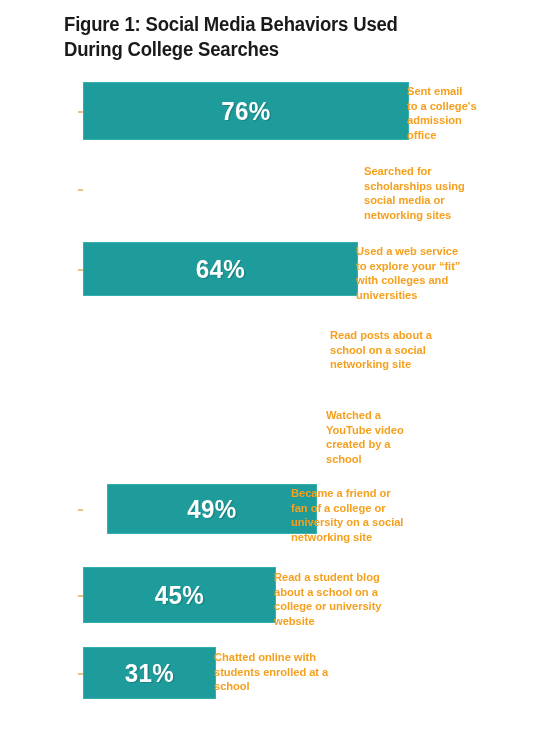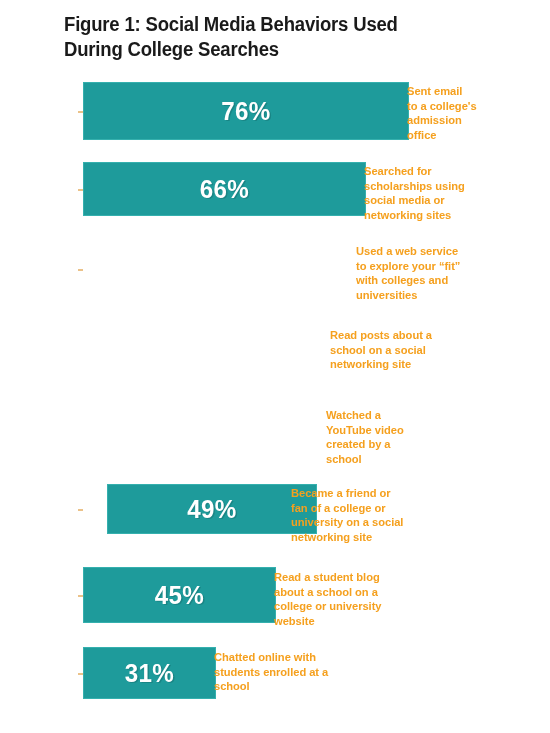--- a/index.html
+++ b/index.html
@@ -125,32 +125,32 @@
             <div class="bar-value">76%</div>
           </div>
         </div>
       </div>
       <div class="bar-label" style="left: 407px; top: 6px;">Sent email
 to a college's
 admission
 office</div>
       <div class="bar-row" style="top: 84px; height: 54px;">
         <div class="tick-stub" style="top: 27px;"></div>
-        <div class="bar-track" style="width: 283px; height: 54px;">
-          <div class="bar">
-            <div class="bar-value">66%</div>
-          </div>
-        </div>
       </div>
       <div class="bar-label" style="left: 364px; top: 86px;">Searched for
 scholarships using
 social media or
 networking sites</div>
       <div class="bar-row" style="top: 164px; height: 54px;">
         <div class="tick-stub" style="top: 27px;"></div>
+        <div class="bar-track" style="width: 275px; height: 54px;">
+          <div class="bar">
+            <div class="bar-value">64%</div>
+          </div>
+        </div>
       </div>
       <div class="bar-label" style="left: 356px; top: 166px;">Used a web service
 to explore your “fit”
 with colleges and
 universities</div>
       <div class="bar-label" style="left: 330px; top: 250px;">Read posts about a
 school on a social
 networking site</div>
       <div class="bar-label" style="left: 326px; top: 330px;">Watched a
 YouTube video

